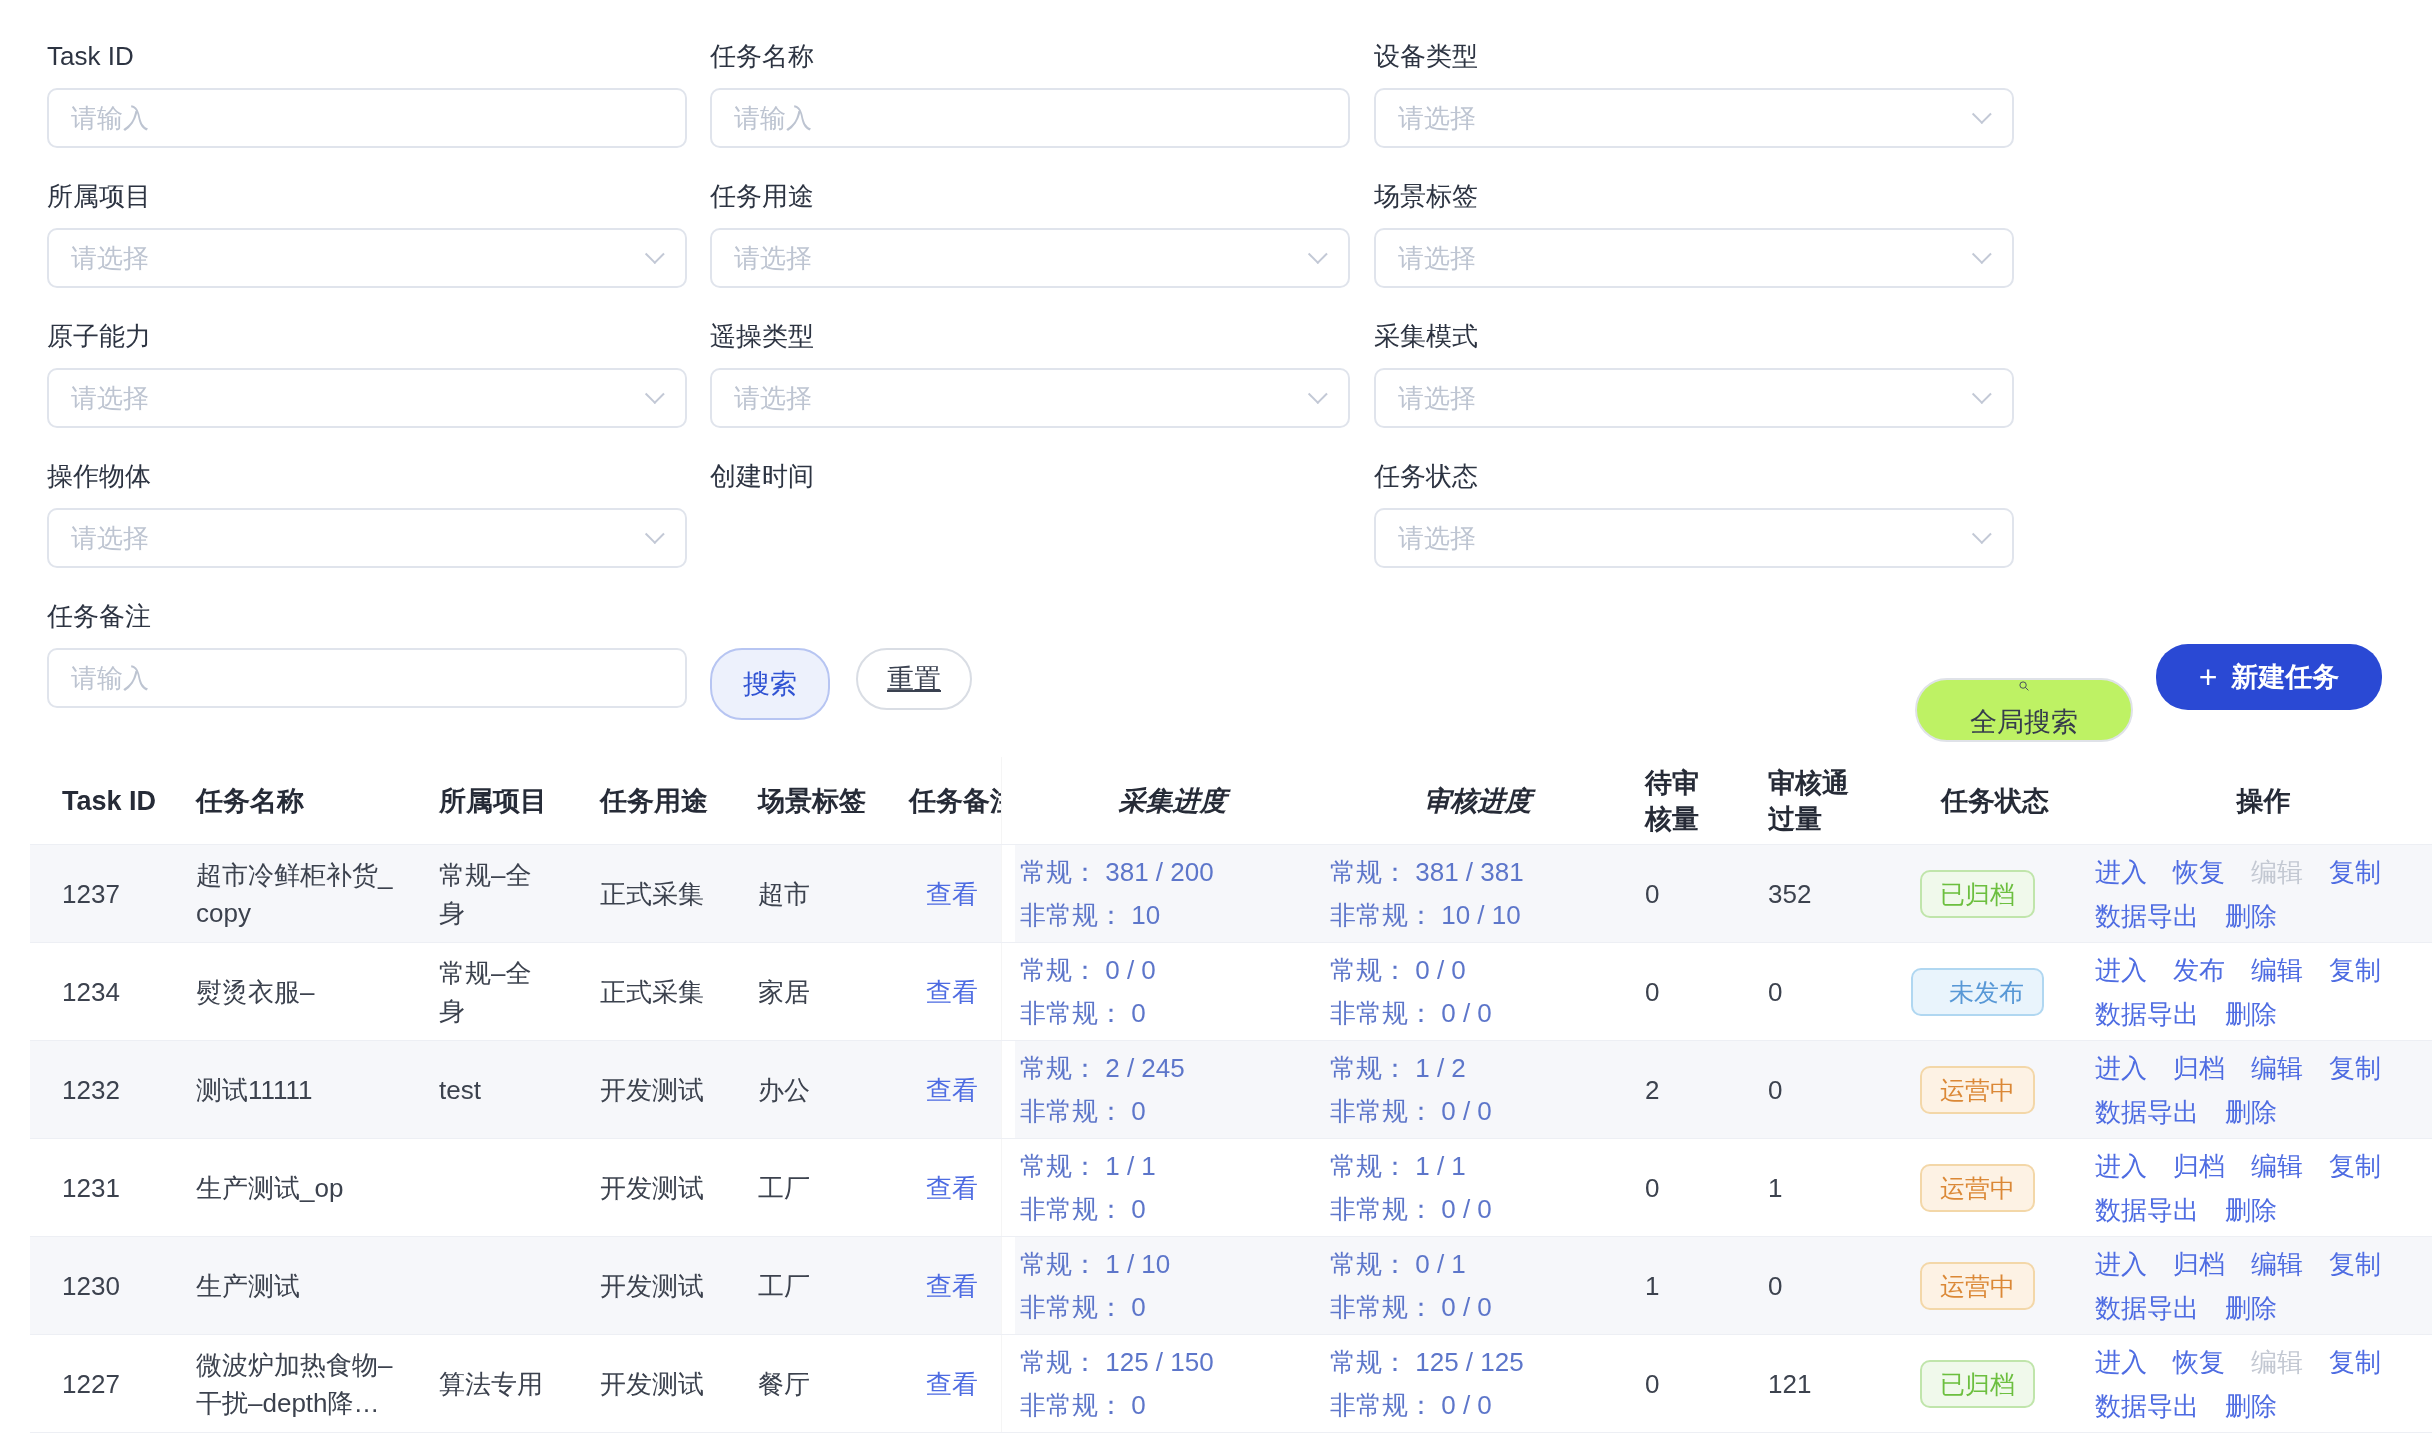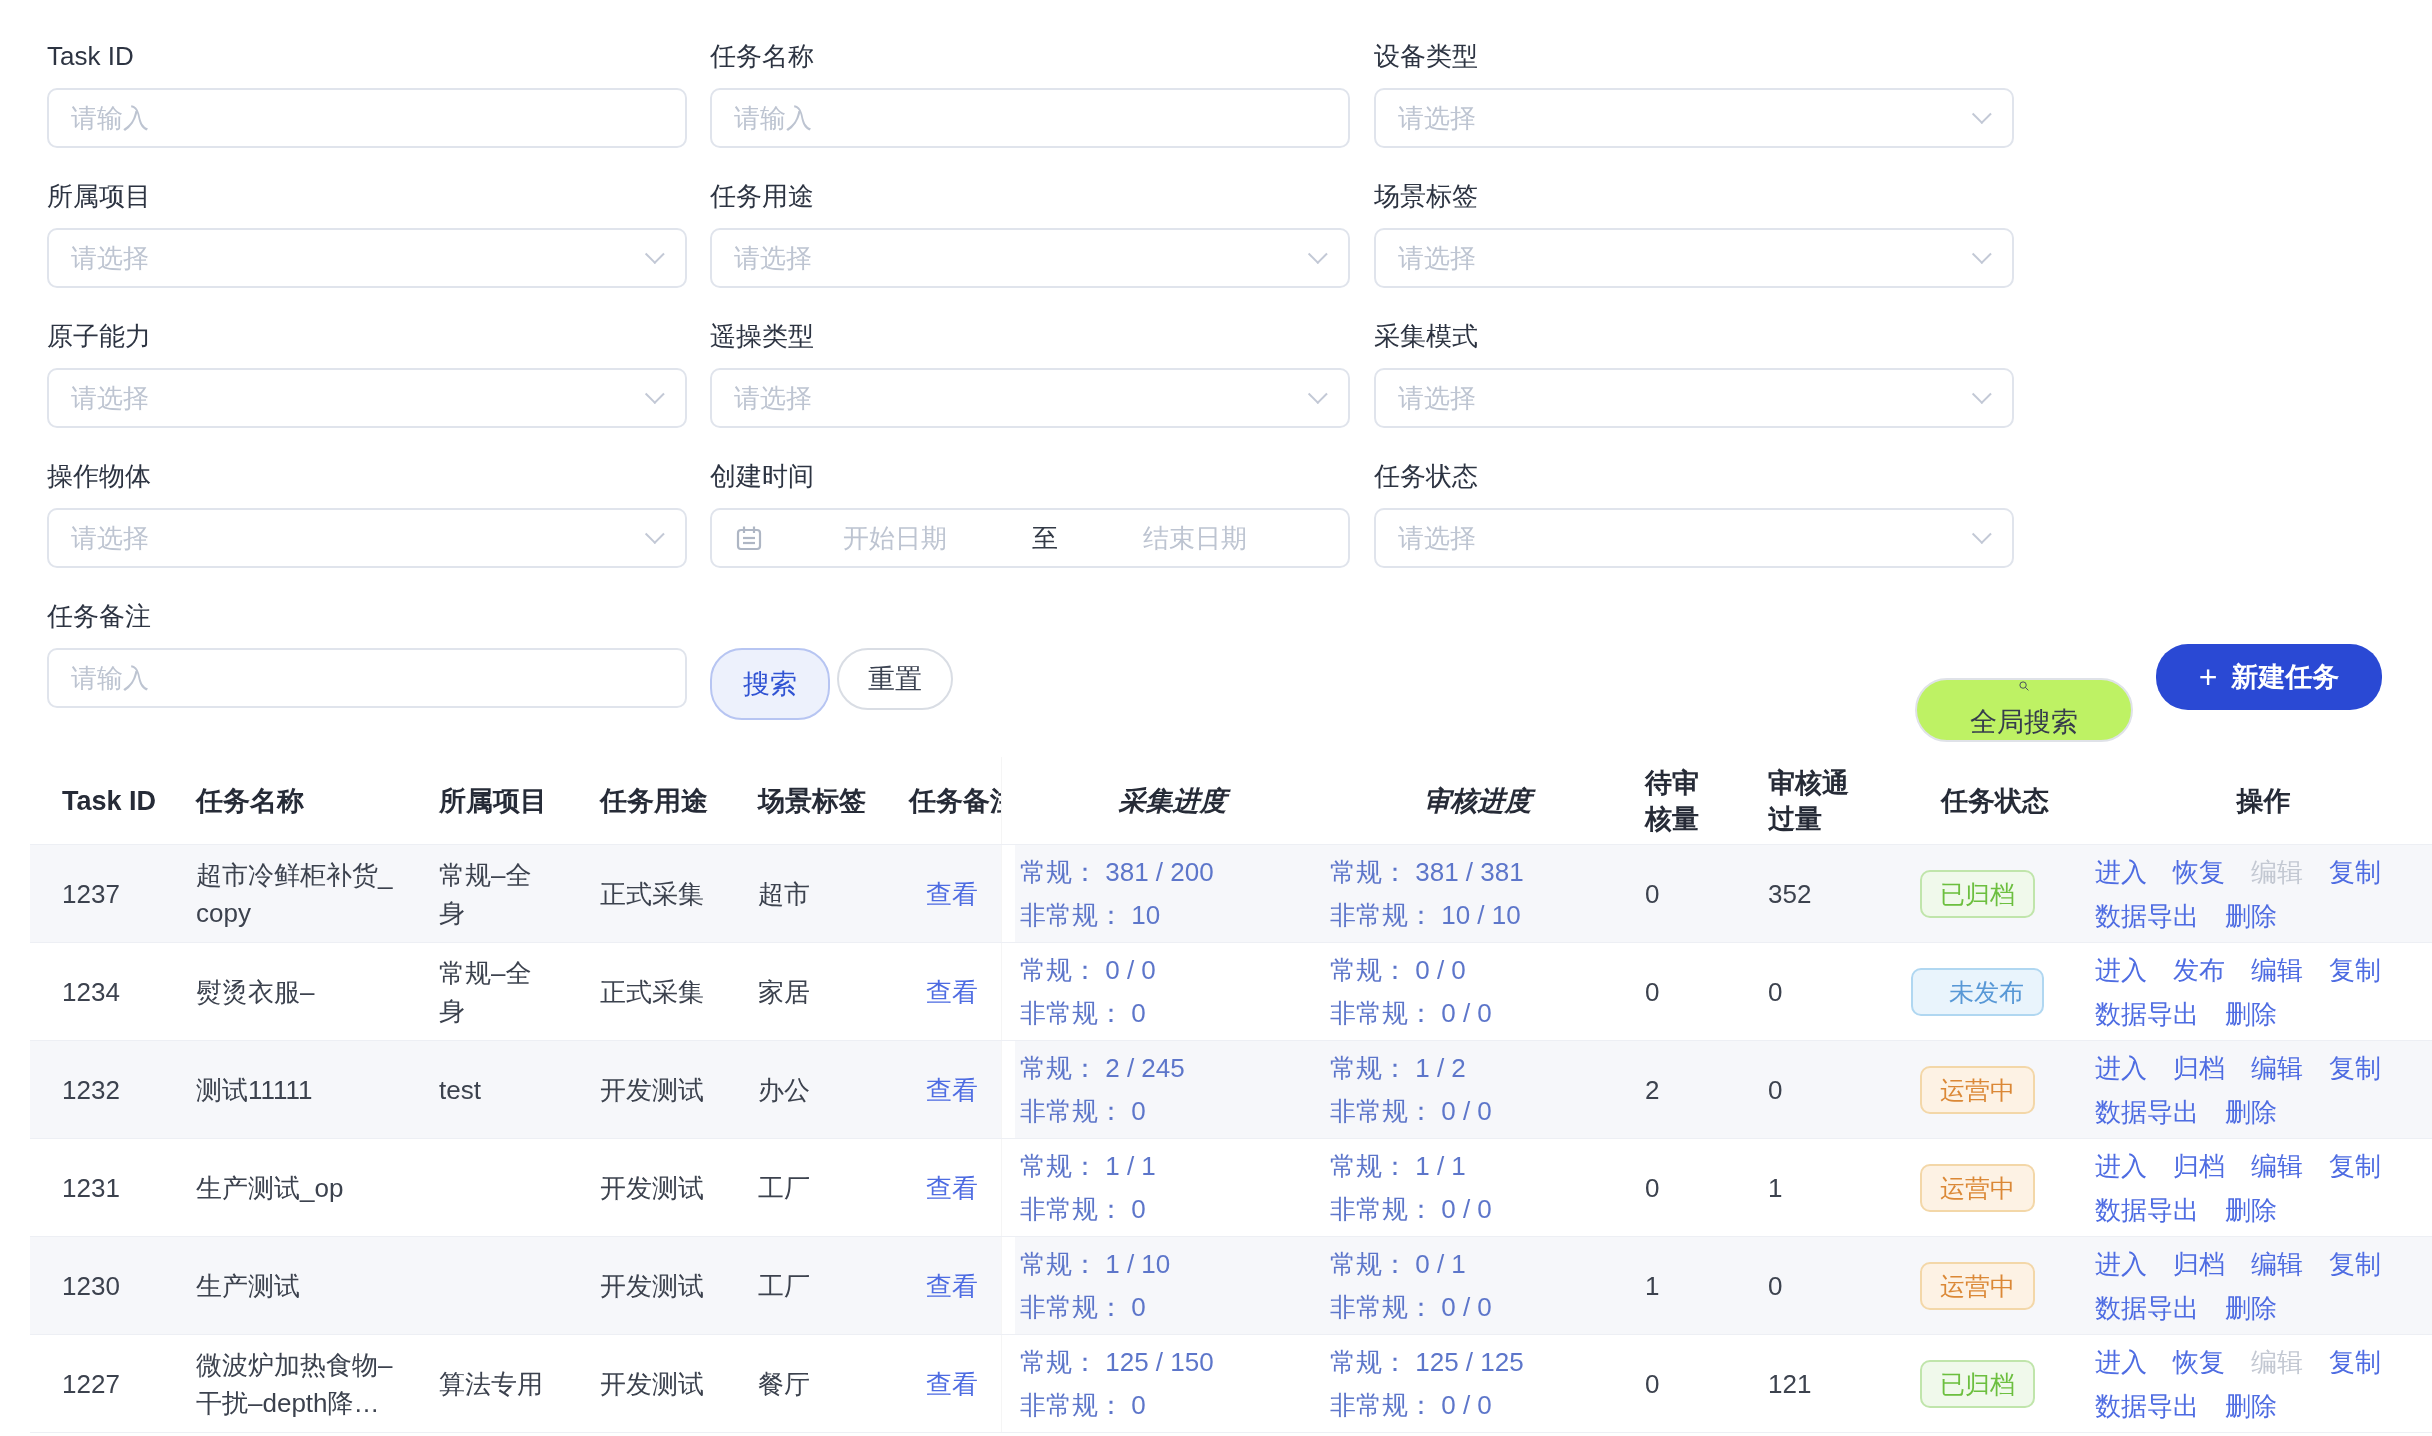--- a/index.html
+++ b/index.html
@@ -19,22 +19,22 @@
              border-right:2.5px solid #c3c9d6; border-bottom:2.5px solid #c3c9d6;
              transform:rotate(45deg) translateY(-4px); }
   .date-control { justify-content:flex-start; }
   .date-control .seg { flex:1; text-align:center; }
   .date-control .to { color:#333a46; margin:0 6px; }
 
   .btn { border-radius:32px; display:flex; align-items:center; justify-content:center;
          font-size:27px; cursor:pointer; }
   .btn-search { position:absolute; left:663px; top:648px; width:120px; height:72px;
                 background:#edf1fc; border:2px solid #b7c5f2; color:#3053d3; }
-  .btn-reset  { position:absolute; left:790px; top:648px; width:116px; height:62px;
-                background:#fff; border:2px solid #d9dde4; color:#3a4150; }
+  .btn-reset  { position:absolute; left:809px; top:648px; width:116px; height:62px;
+                background:#fff; border:2px solid #d9dde4; color:#3a4150;text-decoration:underline; }
 
   .btn-global { position:absolute; left:1915px; top:678px; width:218px; height:64px;
                 background:#bef264; border:2px solid #dfe2e8; color:#363d4c; gap:12px;flex-direction:column; }
   .btn-new    { position:absolute; left:2156px; top:644px; width:226px; height:66px;
                 background:#2a49d4; border:none; color:#fff; gap:14px; font-weight:bold; }
   .btn-new .plus { font-size:32px; font-weight:normal; line-height:1; }
 
   
   .table { position:absolute; left:30px; top:757px; width:2402px; }
   .tr { display:grid; grid-template-columns:156px 242px 162px 158px 155px 98px 14px 310px 300px 120px 135px 195px 1fr;
@@ -144,32 +144,20 @@
 
     <div class="field" style="left:0; top:460px;">
       <div class="label">操作物体</div>
       <div class="control">
         <span class="ph">请选择</span>
         <i class="chevron"></i>
       </div>
     </div>
     <div class="field" style="left:663px; top:460px;">
       <div class="label">创建时间</div>
-      <div class="control date-control">
-        <svg width="30" height="30" viewBox="0 0 30 30">
-          <rect x="4" y="7" width="22" height="19" rx="3" fill="none" stroke="#aeb6c4" stroke-width="2.2"></rect>
-          <line x1="10" y1="3.5" x2="10" y2="10" stroke="#aeb6c4" stroke-width="2.2"></line>
-          <line x1="20" y1="3.5" x2="20" y2="10" stroke="#aeb6c4" stroke-width="2.2"></line>
-          <line x1="9" y1="15" x2="21" y2="15" stroke="#aeb6c4" stroke-width="2.2"></line>
-          <line x1="9" y1="20" x2="21" y2="20" stroke="#aeb6c4" stroke-width="2.2"></line>
-        </svg>
-        <span class="seg ph">开始日期</span>
-        <span class="to">至</span>
-        <span class="seg ph">结束日期</span>
-      </div>
     </div>
     <div class="field" style="left:1327px; top:460px;">
       <div class="label">任务状态</div>
       <div class="control">
         <span class="ph">请选择</span>
         <i class="chevron"></i>
       </div>
     </div>
 
     <div class="field" style="left:0; top:600px;">

